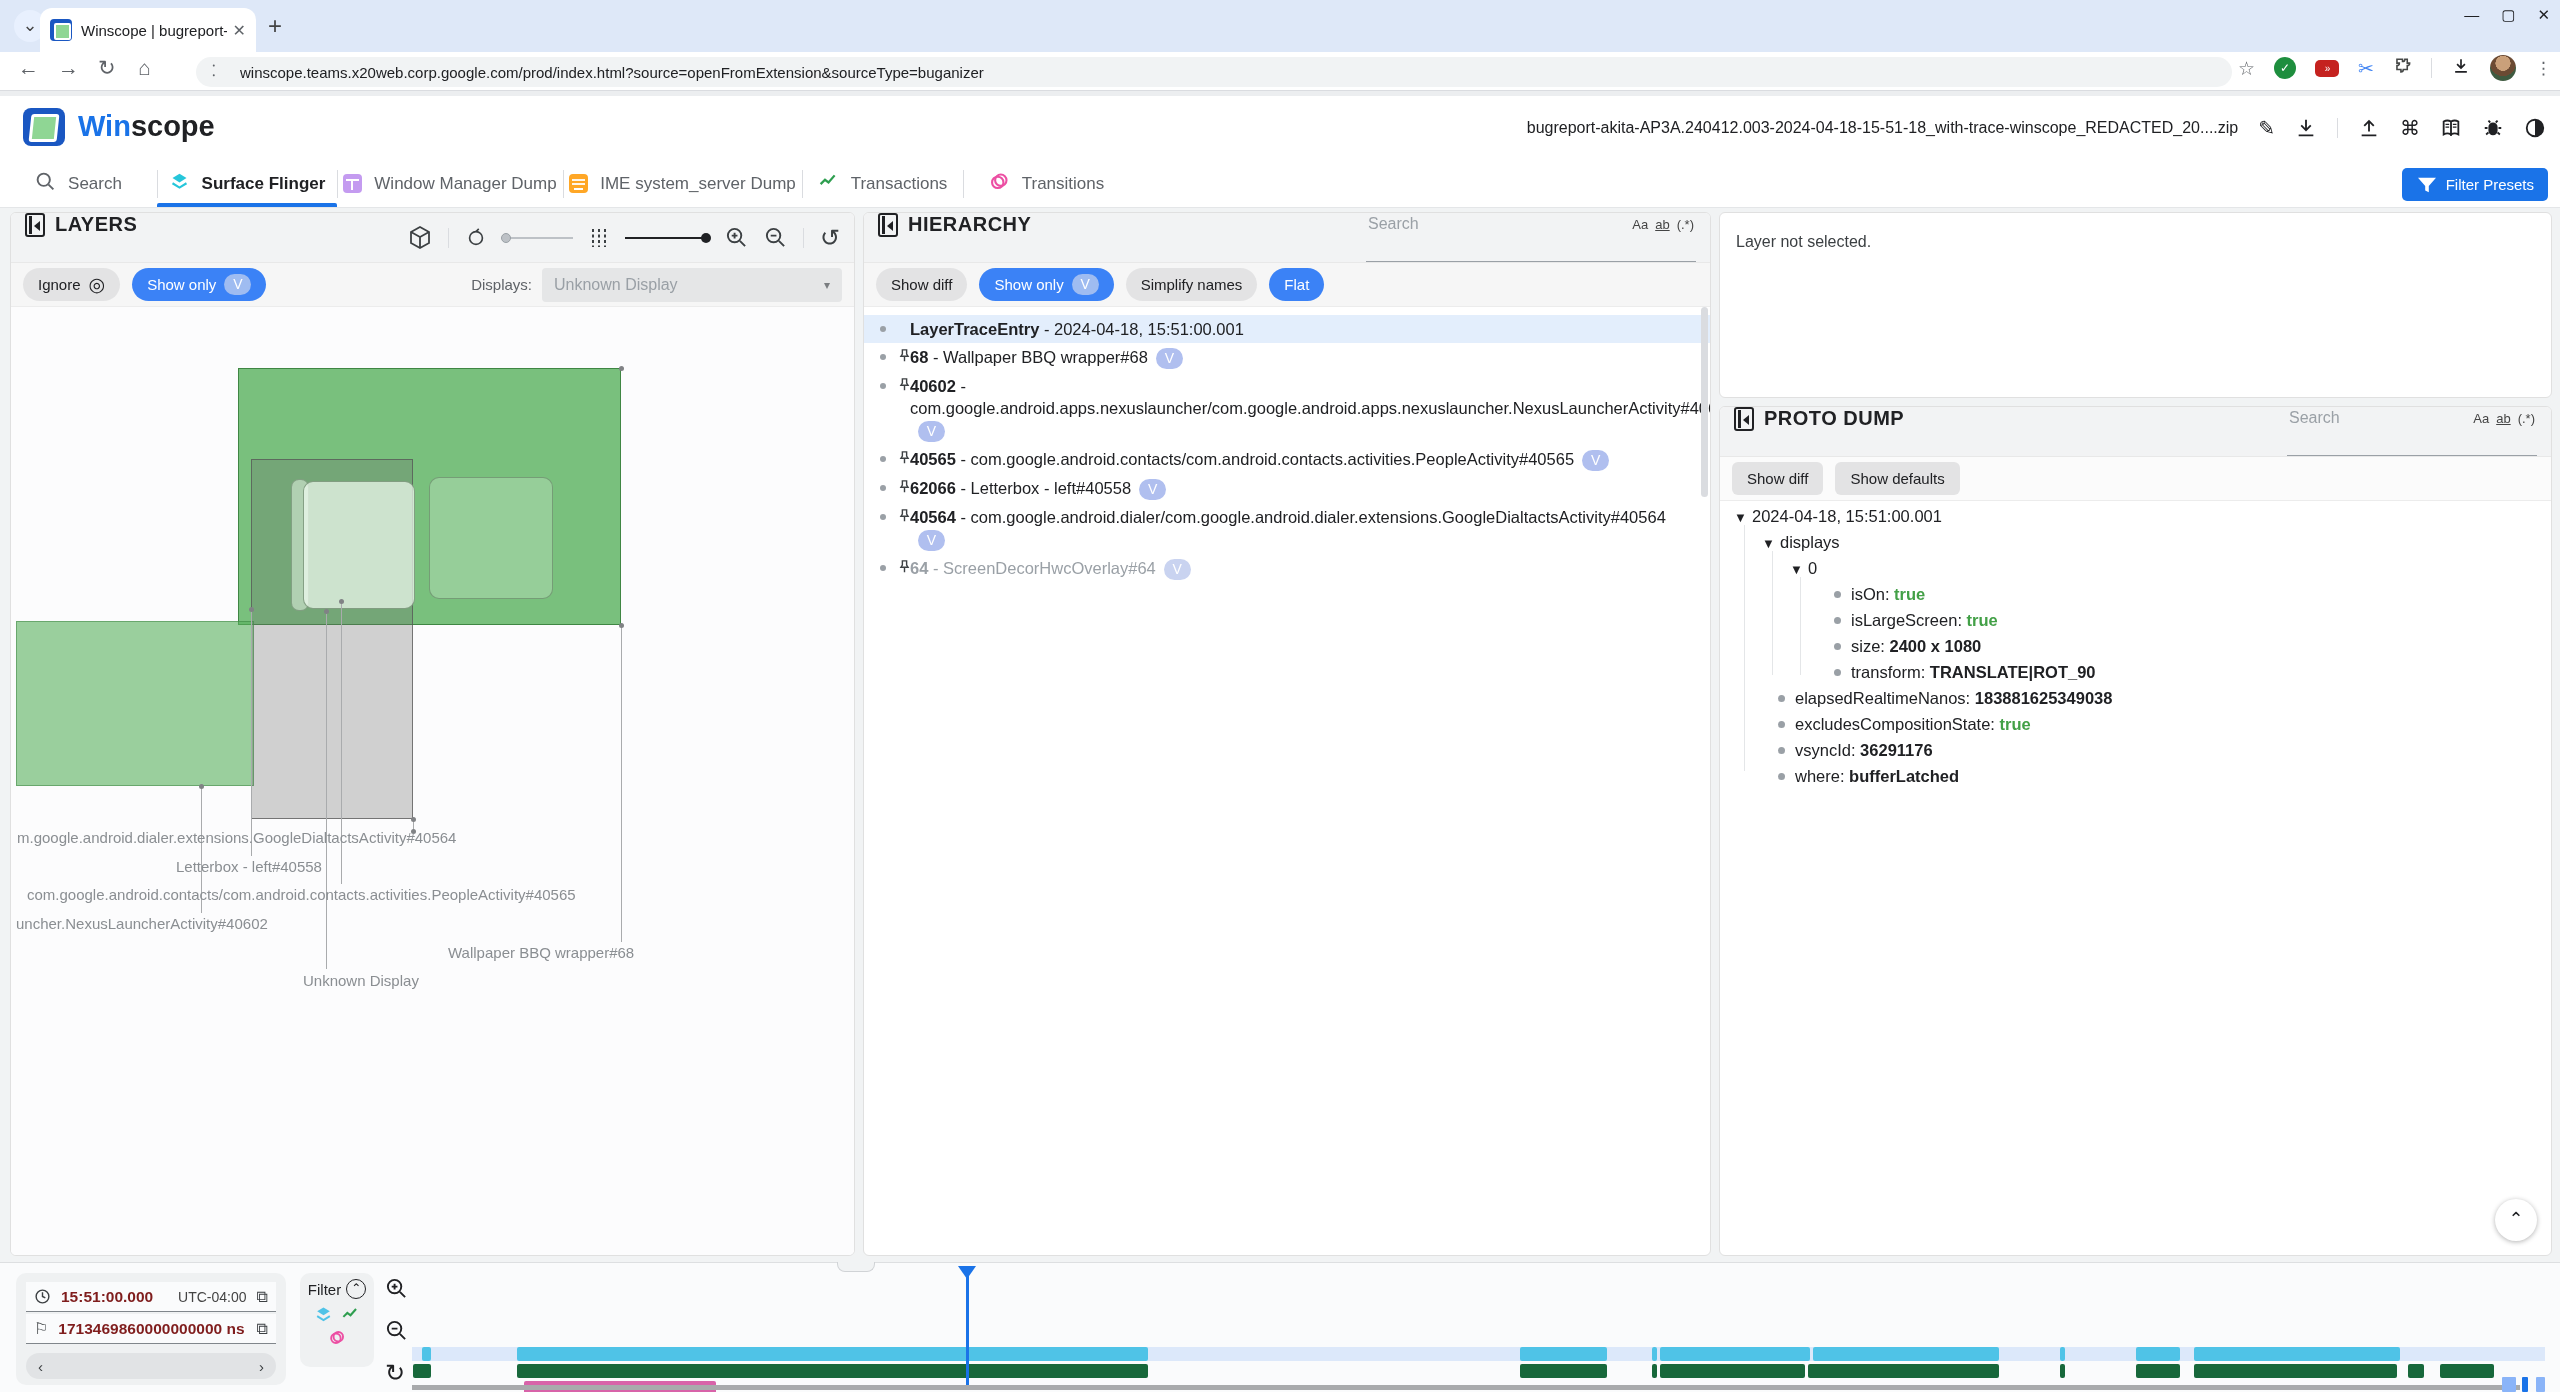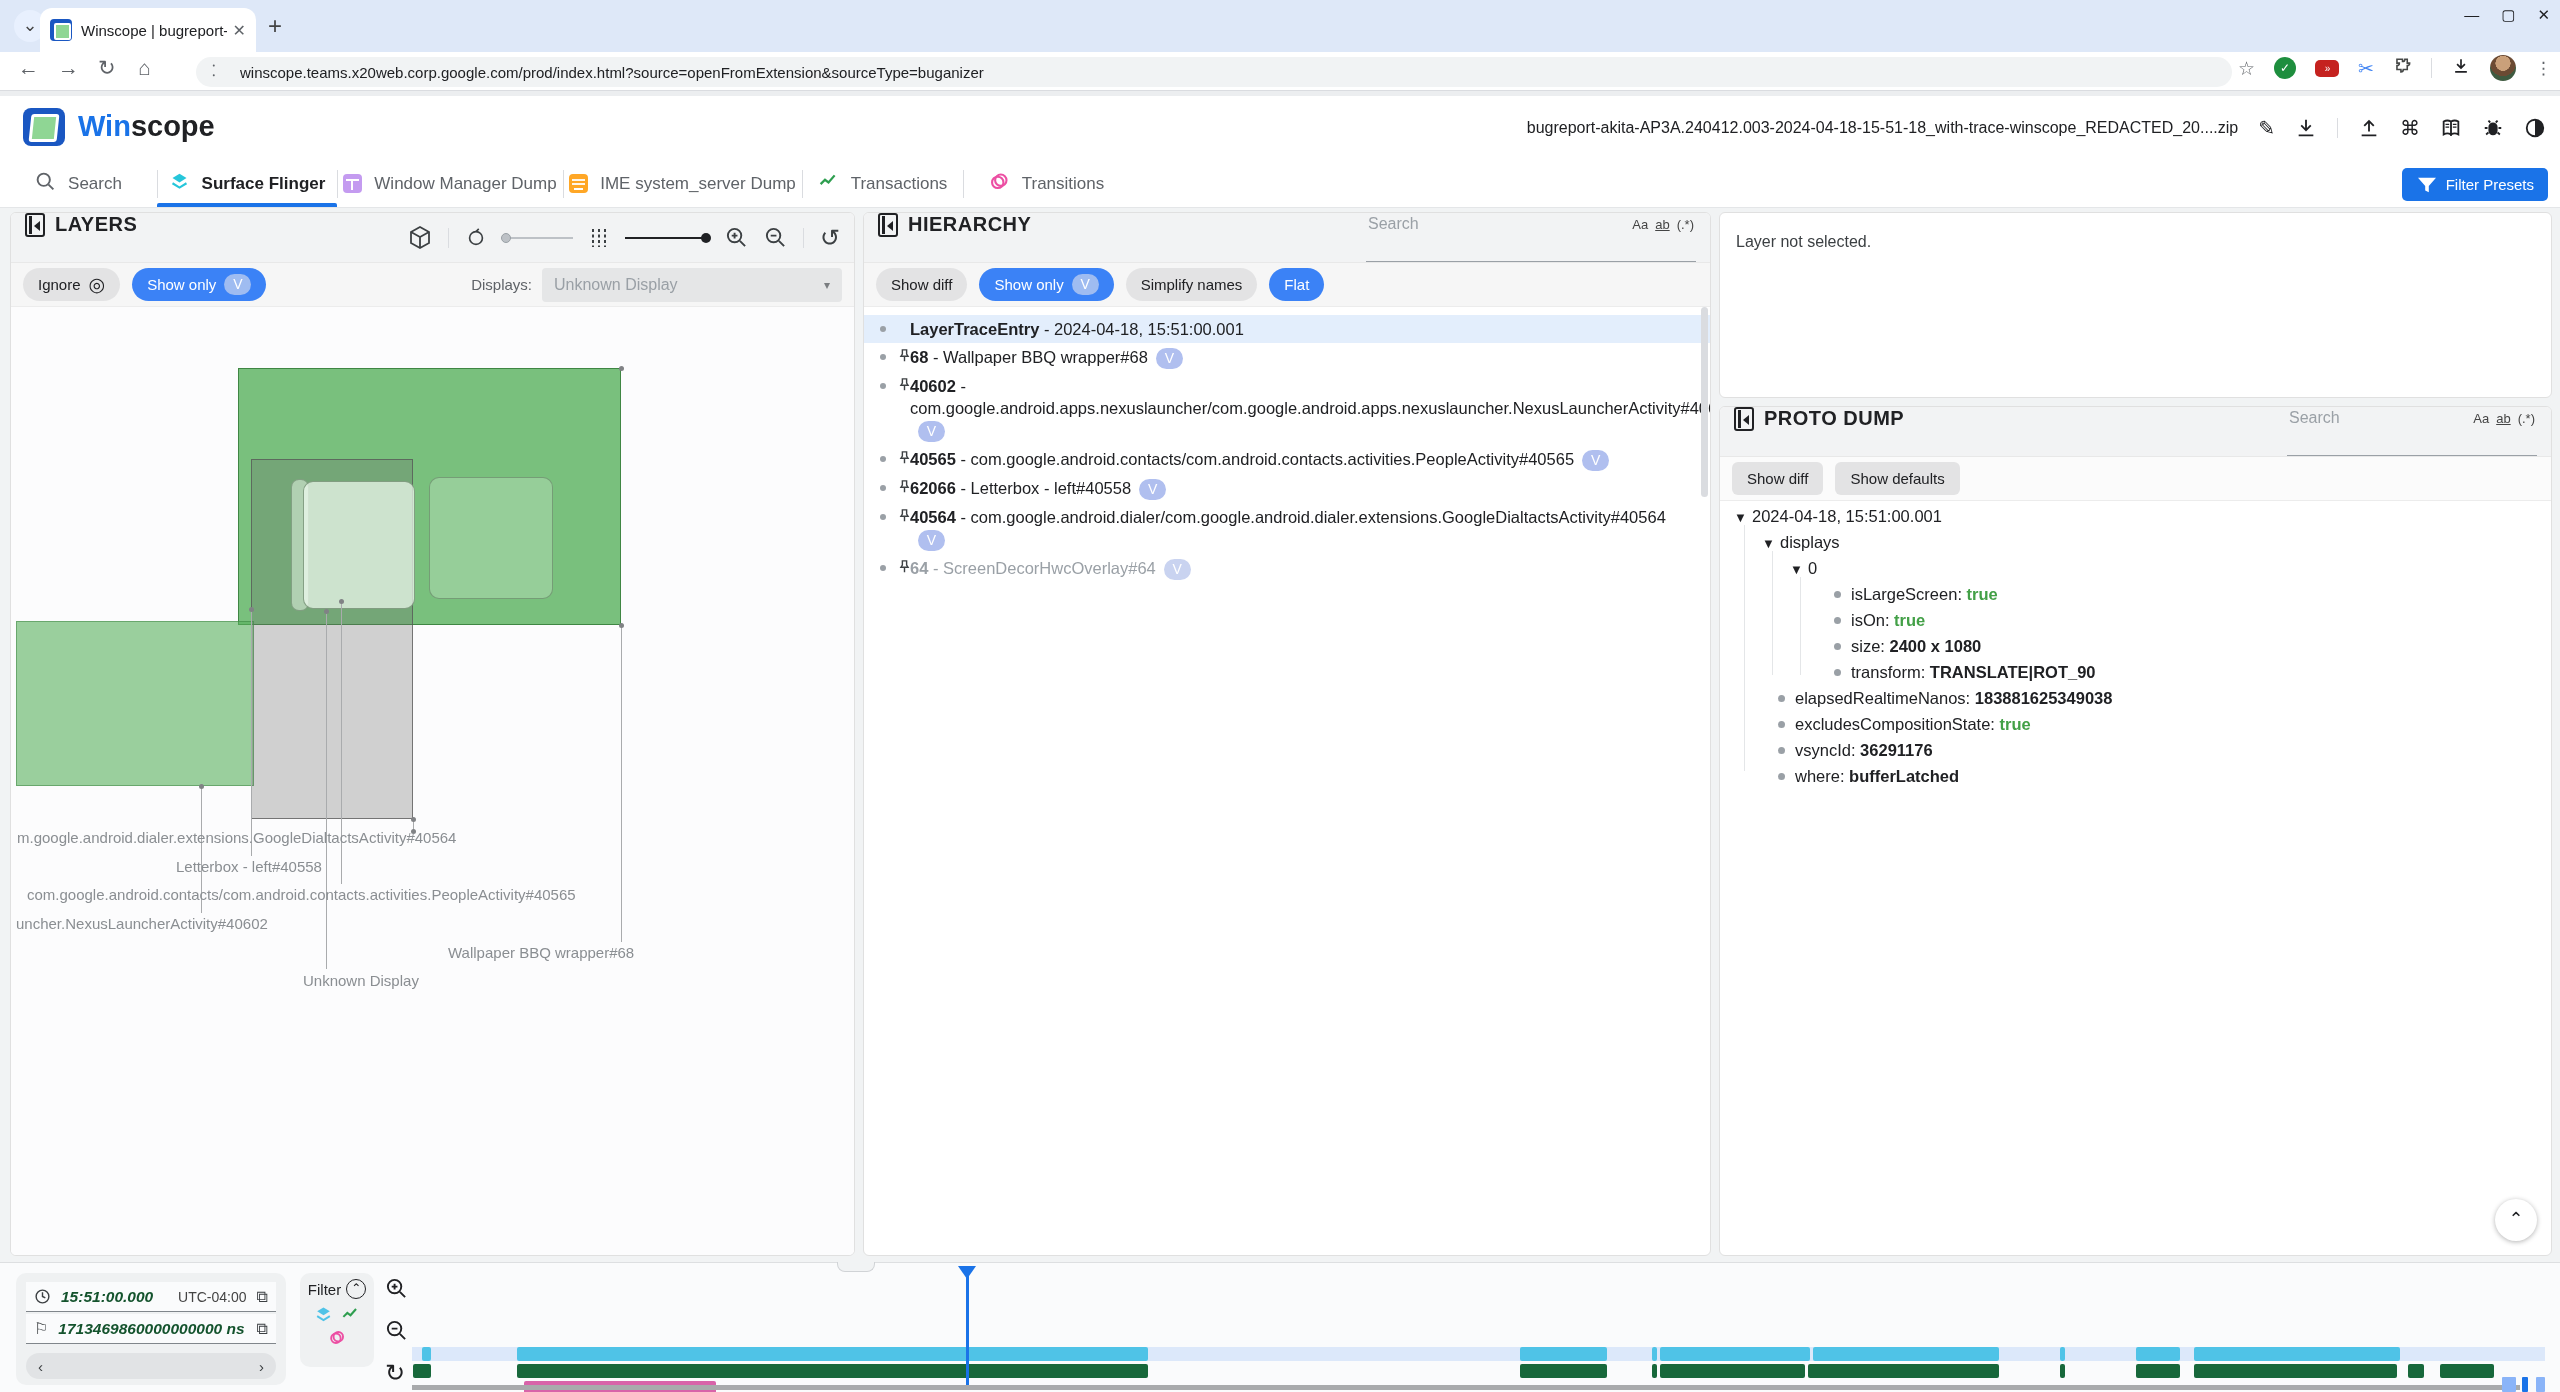--- a/index.html
+++ b/index.html
@@ -107,21 +107,21 @@
   .prow .val.green { color:#43A047; }
   .pguide { position:absolute; width:1px; background:#E4E6E8; }
   #proto-tree { position:absolute; left:14px; top:96px; right:10px; bottom:10px; overflow:hidden; }
   .scrolltop-btn { position:absolute; right:14px; bottom:14px; width:42px; height:42px; border-radius:50%;
     background:#fff; box-shadow:0 1px 5px rgba(0,0,0,.3); text-align:center; line-height:40px; font-size:18px; color:#202124;}
 
   
   #timeline { position:absolute; left:0; top:1262px; width:2560px; height:130px; background:#FAFBFC; border-top:1px solid #DDDFE1; }
   .tl-card { position:absolute; background:#EFF1F2; border-radius:10px; }
   .tl-field { background:#FAFBFC; border-bottom:1px solid #80868B; display:flex; align-items:center; gap:10px; padding:0 8px; height:30px; }
-  .tl-field b { font-size:15.5px; color:#14532d;font-style:italic; }
+  .tl-field b { font-size:15.5px; color:#7f1d1d; }
   .tl-field .tz { margin-left:auto; font-size:14px; color:#444; }
   .tl-copy { font-size:16px; color:#3C4043; }
   .tl-nav { background:#E1E3E5; border-radius:15px; height:26px; display:flex; align-items:center; justify-content:space-between; padding:0 12px; font-size:15px; color:#3C4043;}
   .tl-zoombtn { position:absolute; left:385px; font-size:20px; color:#202124; }
   #tl-area { position:absolute; left:412px; top:0; width:2148px; height:130px; }
   .tl-seg { position:absolute; border-radius:2px; }
   .tl-cursor-line { position:absolute; width:2.5px; background:#1A73E8; }
   .tl-cursor-tri { position:absolute; width:0; height:0; border-left:9px solid transparent; border-right:9px solid transparent; border-top:13px solid #1A73E8; }
   .tl-notch { position:absolute; top:-1px; width:38px; height:10px; background:#F1F3F4; border:1px solid #D0D3D6; border-top:none; border-radius:0 0 8px 8px; }
   .filter-ic { width:22px; height:18px; }
@@ -439,22 +439,22 @@
         <span>Show diff</span>
       </span>
     <span class="pill" style="border-radius:6px">
         <span>Show defaults</span>
       </span>
   </div>
   <div id="proto-tree">
       <div class="prow" style="padding-left: 0px;"><span class="arrow">▼</span><span>2024-04-18, 15:51:00.001</span></div>
       <div class="prow" style="padding-left: 28px;"><span class="arrow">▼</span><span>displays</span></div>
       <div class="prow" style="padding-left: 56px;"><span class="arrow">▼</span><span>0</span></div>
+      <div class="prow" style="padding-left: 100px;"><span class="ldot"></span><span>isOn: </span><span class="val green">true</span></div>
       <div class="prow" style="padding-left: 100px;"><span class="ldot"></span><span>isLargeScreen: </span><span class="val green">true</span></div>
-      <div class="prow" style="padding-left: 100px;"><span class="ldot"></span><span>isOn: </span><span class="val green">true</span></div>
       <div class="prow" style="padding-left: 100px;"><span class="ldot"></span><span>size: </span><span class="val">2400 x 1080</span></div>
       <div class="prow" style="padding-left: 100px;"><span class="ldot"></span><span>transform: </span><span class="val">TRANSLATE|ROT_90</span></div>
       <div class="prow" style="padding-left: 44px;"><span class="ldot"></span><span>elapsedRealtimeNanos: </span><span class="val">183881625349038</span></div>
       <div class="prow" style="padding-left: 44px;"><span class="ldot"></span><span>excludesCompositionState: </span><span class="val green">true</span></div>
       <div class="prow" style="padding-left: 44px;"><span class="ldot"></span><span>vsyncId: </span><span class="val">36291176</span></div>
       <div class="prow" style="padding-left: 44px;"><span class="ldot"></span><span>where: </span><span class="val">bufferLatched</span></div>
       <div class="pguide" style="left: 10px; top: 22px; height: 246px;"></div>
       <div class="pguide" style="left: 38px; top: 48px; height: 124px;"></div>
       <div class="pguide" style="left: 66px; top: 74px; height: 98px;"></div>
     </div>

